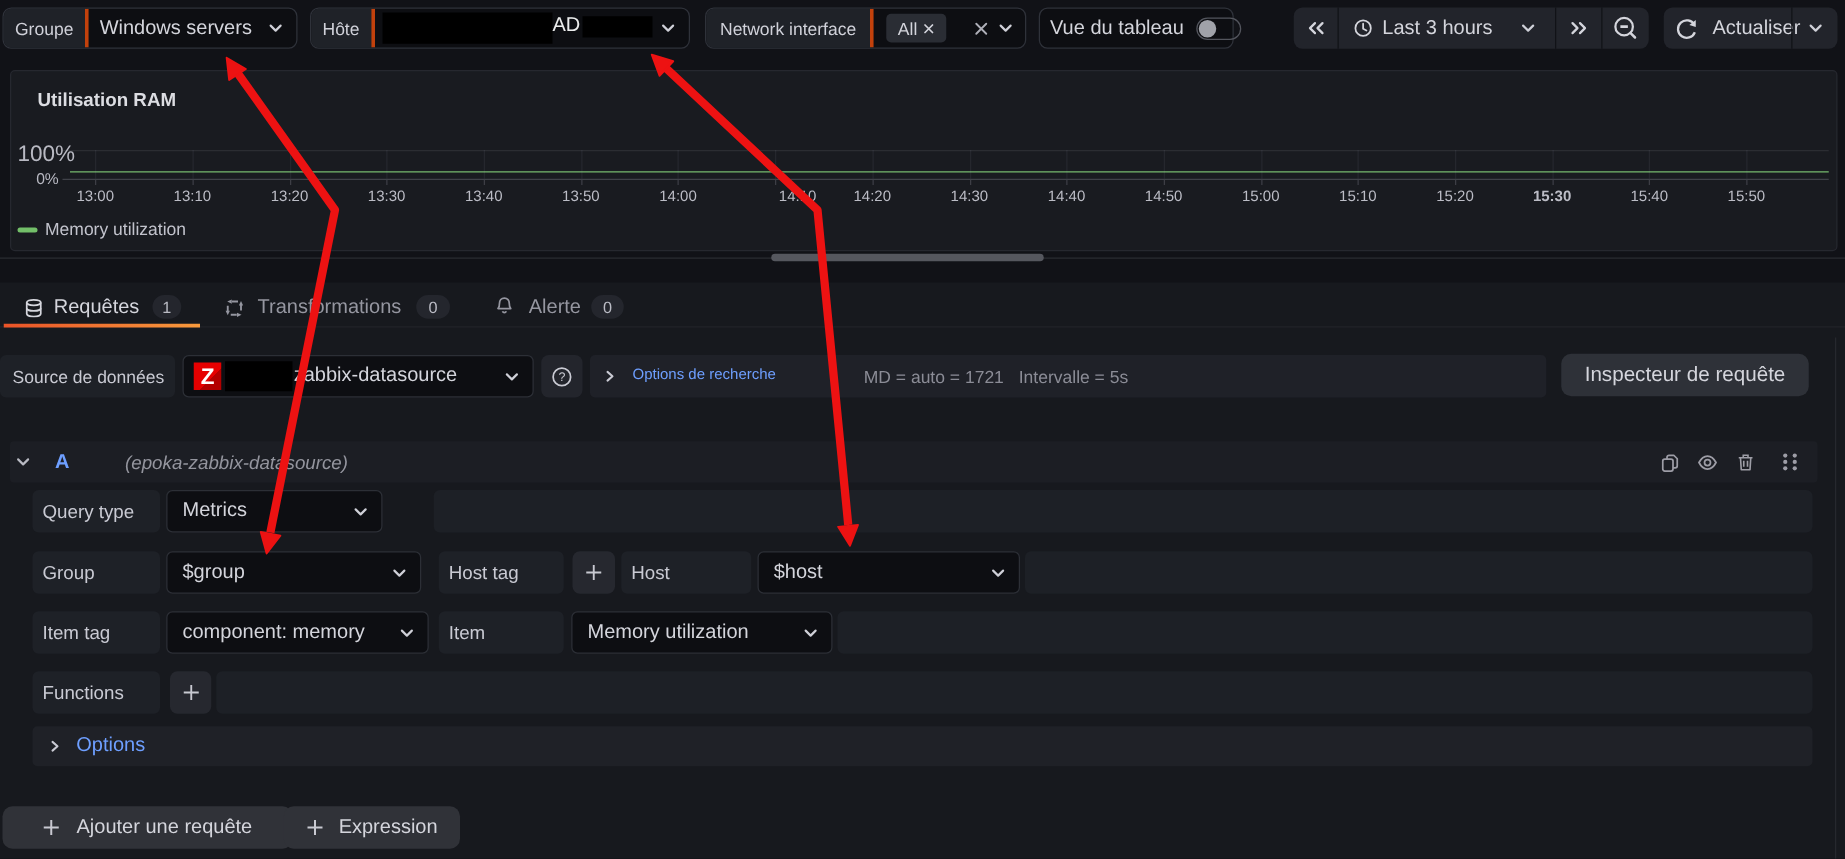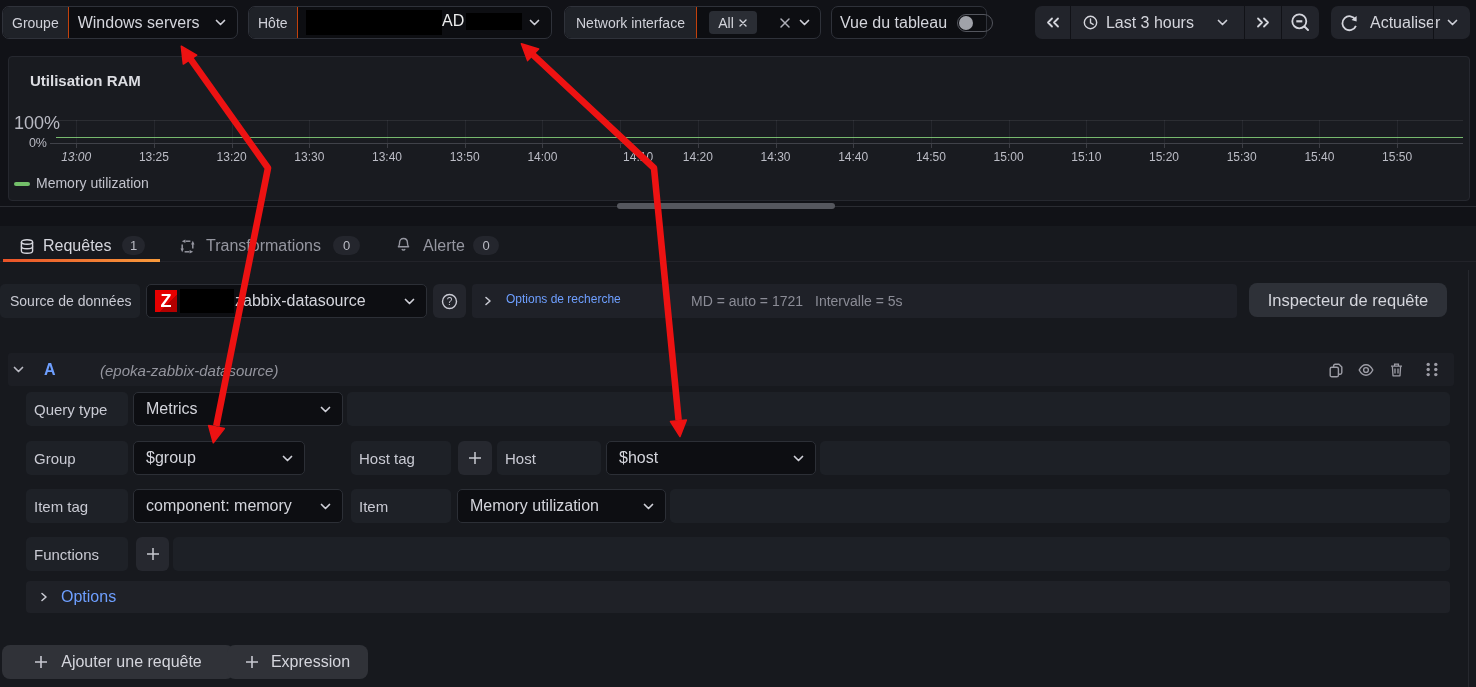--- a/index.html
+++ b/index.html
@@ -5,21 +5,21 @@
   * { margin:0; padding:0; box-sizing:border-box; }
   html,body { width:1476px; height:687px; background:#111217; overflow:hidden;
     font-family:"Liberation Sans", sans-serif; color:#ccccdc; }
   .abs { position:absolute; }
   #page { position:relative; width:1476px; height:687px; }
 
   
   .tb-group { position:absolute; top:6px; height:33px; border:1px solid #2f323a;
     border-radius:7px; background:#0d0e12; display:flex; align-items:stretch; }
   .tb-label { background:#1f2228; color:#d0d1d9; font-size:14px; display:flex;
-    align-items:center; padding:0 9px; border-right:1px solid #c2410c;
+    align-items:center; padding:0 9px; border-right:3px solid #c2410c;
     border-radius:6px 0 0 6px; white-space:nowrap; }
   .tb-value { display:flex; align-items:center; color:#d4d5dc; font-size:16px;
     white-space:nowrap; }
 
   .toolbar-seg { position:absolute; top:6px; height:33px; border-radius:7px;
     background:#22242b; display:flex; align-items:stretch; color:#d4d5dc; }
   .toolbar-seg .sep { width:1px; background:#111217; }
   .seg-item { display:flex; align-items:center; justify-content:center; }
   .seg-item svg, .sel svg, .tb-value svg { flex:none; }
 
@@ -182,36 +182,36 @@
       <div class="gridv" style="left:1164.0px; top:120px; height:23px;"></div>
       <div class="gridv" style="left:1164.0px; top:144px; height:4px; background:rgba(204,204,220,0.20);"></div>
       <div class="gridv" style="left:1241.7px; top:120px; height:23px;"></div>
       <div class="gridv" style="left:1241.7px; top:144px; height:4px; background:rgba(204,204,220,0.20);"></div>
       <div class="gridv" style="left:1319.4px; top:120px; height:23px;"></div>
       <div class="gridv" style="left:1319.4px; top:144px; height:4px; background:rgba(204,204,220,0.20);"></div>
       <div class="gridv" style="left:1397.1px; top:120px; height:23px;"></div>
       <div class="gridv" style="left:1397.1px; top:144px; height:4px; background:rgba(204,204,220,0.20);"></div>
     </div>
   <div id="xlabs">
-      <div class="xlab" style="left:76.2px; top:150px;font-style:italic;">13:00</div>
-      <div class="xlab" style="left:153.9px; top:150px;">13:25</div>
+      <div class="xlab" style="left:76.2px; top:150px;">13:00</div>
+      <div class="xlab" style="left:153.9px; top:150px;">13:10</div>
       <div class="xlab" style="left:231.6px; top:150px;">13:20</div>
       <div class="xlab" style="left:309.3px; top:150px;">13:30</div>
       <div class="xlab" style="left:387.0px; top:150px;">13:40</div>
       <div class="xlab" style="left:464.7px; top:150px;">13:50</div>
       <div class="xlab" style="left:542.4px; top:150px;">14:00</div>
       <div class="xlab" style="left:620.1px; top:150px;margin-left:18px;">14:10</div>
       <div class="xlab" style="left:697.8px; top:150px;">14:20</div>
       <div class="xlab" style="left:775.5px; top:150px;">14:30</div>
       <div class="xlab" style="left:853.2px; top:150px;">14:40</div>
       <div class="xlab" style="left:930.9px; top:150px;">14:50</div>
       <div class="xlab" style="left:1008.6px; top:150px;">15:00</div>
       <div class="xlab" style="left:1086.3px; top:150px;">15:10</div>
       <div class="xlab" style="left:1164.0px; top:150px;">15:20</div>
-      <div class="xlab" style="left:1241.7px; top:150px;">15:30</div>
+      <div class="xlab" style="left:1241.7px; top:150px;font-weight:bold;">15:30</div>
       <div class="xlab" style="left:1319.4px; top:150px;">15:40</div>
       <div class="xlab" style="left:1397.1px; top:150px;">15:50</div>
     </div>
 
   <div class="abs" style="left:14px; top:182px; width:16px; height:4px; border-radius:2px; background:#73bf69;"></div>
   <div class="abs" style="left:36px; top:175px; font-size:14px; color:#c2c3cc;">Memory utilization</div>
 
   <div class="abs" style="left:0; top:206px; width:1476px; height:1px; background:#2a2c32;"></div>
   <div class="abs" style="left:617px; top:203px; width:218px; height:6px; border-radius:3px; background:#55575e;"></div>
 
@@ -297,26 +297,26 @@
         <circle cx="10.8" cy="2.4" r="1.7"></circle>
         <circle cx="3.2" cy="7.5" r="1.7"></circle>
         <circle cx="10.8" cy="7.5" r="1.7"></circle>
         <circle cx="3.2" cy="12.6" r="1.7"></circle>
         <circle cx="10.8" cy="12.6" r="1.7"></circle>
       </g>
   </svg>
 
   <div id="rows">
       <div class="lbl" style="left:26px; top:392px; width:102px;">Query type</div>
-      <div class="sel" style="left:133px; top:392px; width:210px;">Metrics<svg class="car" width="13" height="12" viewBox="0 0 13 12">
+      <div class="sel" style="left:133px; top:392px; width:173px;">Metrics<svg class="car" width="13" height="12" viewBox="0 0 13 12">
           <path d="M2.5 3.5 L6.5 7.5 L10.5 3.5" fill="none" stroke="#cfd0d8" stroke-width="1.7" stroke-linecap="round" stroke-linejoin="round"></path>
         </svg></div>
       <div class="fill" style="left:347px; top:392px; width:1103px;"></div>
       <div class="lbl" style="left:26px; top:441px; width:102px;">Group</div>
-      <div class="sel" style="left:133px; top:441px; width:172px;text-align:right;">$group<svg class="car" width="13" height="12" viewBox="0 0 13 12">
+      <div class="sel" style="left:133px; top:441px; width:204px;text-align:right;">$group<svg class="car" width="13" height="12" viewBox="0 0 13 12">
           <path d="M2.5 3.5 L6.5 7.5 L10.5 3.5" fill="none" stroke="#cfd0d8" stroke-width="1.7" stroke-linecap="round" stroke-linejoin="round"></path>
         </svg></div>
       <div class="lbl" style="left:351px; top:441px; width:100px;">Host tag</div>
       <div class="plusbtn" style="left:458px; top:441px;">
         <svg width="14" height="14" viewBox="0 0 14 14">
           <path d="M7 1 L7 13 M1 7 L13 7" stroke="#c8c9d1" stroke-width="1.5"></path>
         </svg>
       </div>
       <div class="lbl" style="left:497px; top:441px; width:104px;">Host</div>
       <div class="sel" style="left:606px; top:441px; width:210px;">$host<svg class="car" width="13" height="12" viewBox="0 0 13 12">

